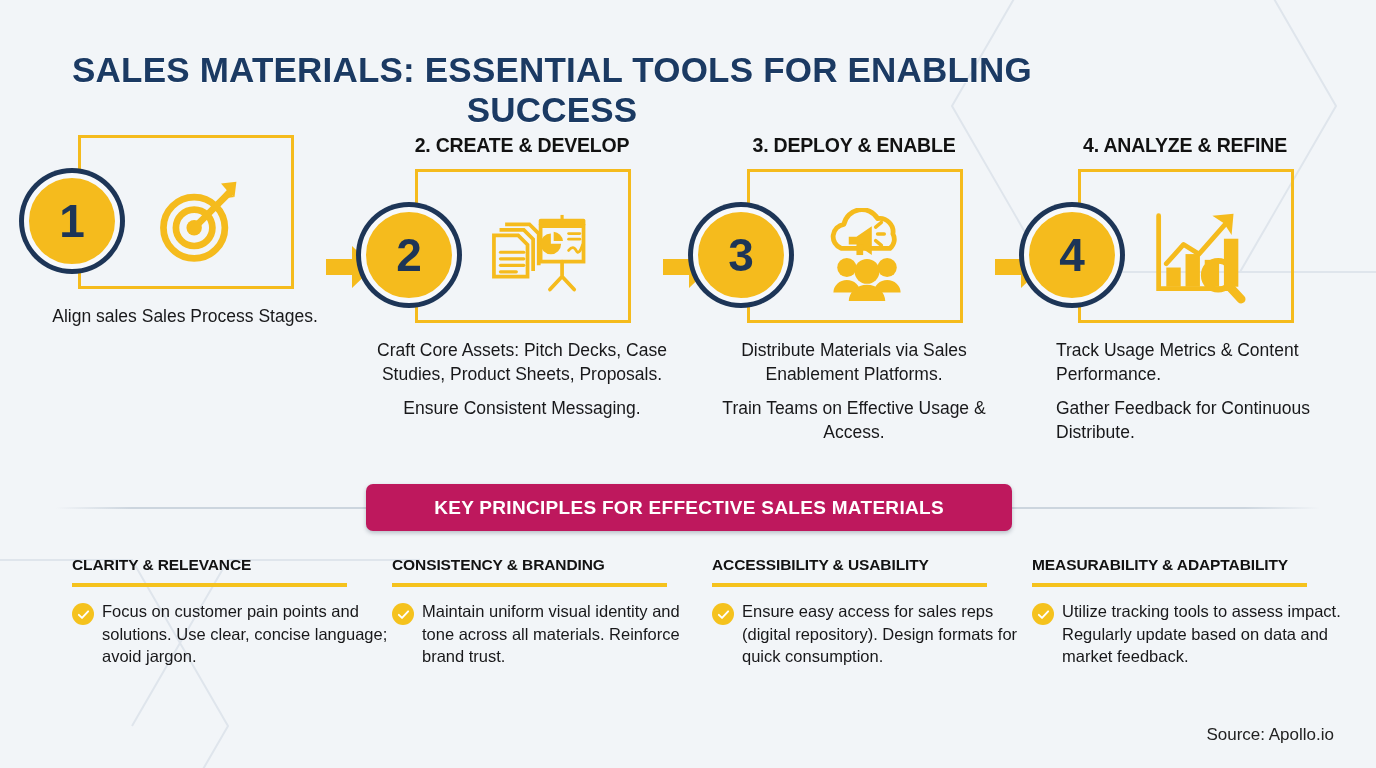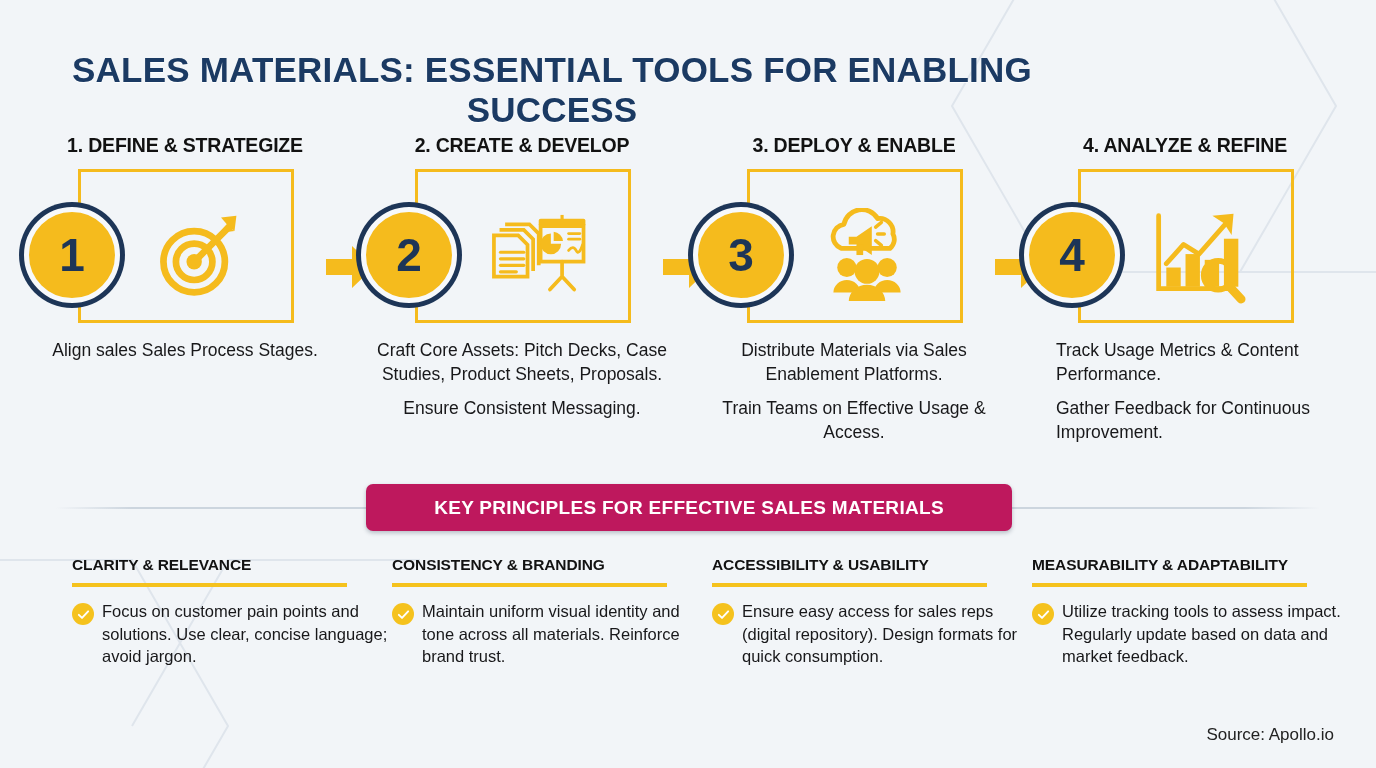--- a/index.html
+++ b/index.html
@@ -108,21 +108,20 @@
       <path d="M-60 560 L132 560 L228 726 L132 892 L-60 892 L-156 726 Z"></path>
       <path d="M132 726 L228 560 L420 560"></path>
     </g>
   </svg>
 
   <div class="title">SALES MATERIALS: ESSENTIAL TOOLS FOR ENABLING SUCCESS</div>
 
   <div class="steps">
 
     <div class="step" style="left:0px;">
-      <div class="step-head">1. DEFINE &amp; STRATEGIZE</div>
       <div class="step-visual">
         <div class="step-box"></div>
         <div class="step-circle">1</div>
         <div class="step-icon">
           <svg viewBox="0 0 100 100">
             <g fill="none" stroke="#f5bb1d" stroke-width="7">
               <circle cx="46" cy="56" r="32"></circle>
               <circle cx="46" cy="56" r="19"></circle>
             </g>
             <circle cx="46" cy="56" r="8" fill="#f5bb1d"></circle>
@@ -234,21 +233,21 @@
             <rect x="82" y="32" width="15" height="50" fill="#f5bb1d"></rect>
             <path d="M22 58 L40 38 L56 48 L86 14" fill="none" stroke="#f5bb1d" stroke-width="5" stroke-linejoin="round" stroke-linecap="round"></path>
             <path d="M70 8 L92 6 L90 28 L82 16 Z" fill="#f5bb1d"></path>
             <circle cx="76" cy="70" r="15" fill="none" stroke="#f5bb1d" stroke-width="6"></circle>
             <path d="M87 81 L100 95" stroke="#f5bb1d" stroke-width="9" stroke-linecap="round"></path>
           </svg>
         </div>
       </div>
       <div class="step-desc left">
         <p>Track Usage Metrics &amp; Content Performance.</p>
-        <p>Gather Feedback for Continuous Improvement.</p>
+        <p>Gather Feedback for Continuous Distribute.</p>
       </div>
     </div>
 
   </div>
 
   <div class="divider"></div>
   <div class="banner">KEY PRINCIPLES FOR EFFECTIVE SALES MATERIALS</div>
 
   <div class="principles">
 

